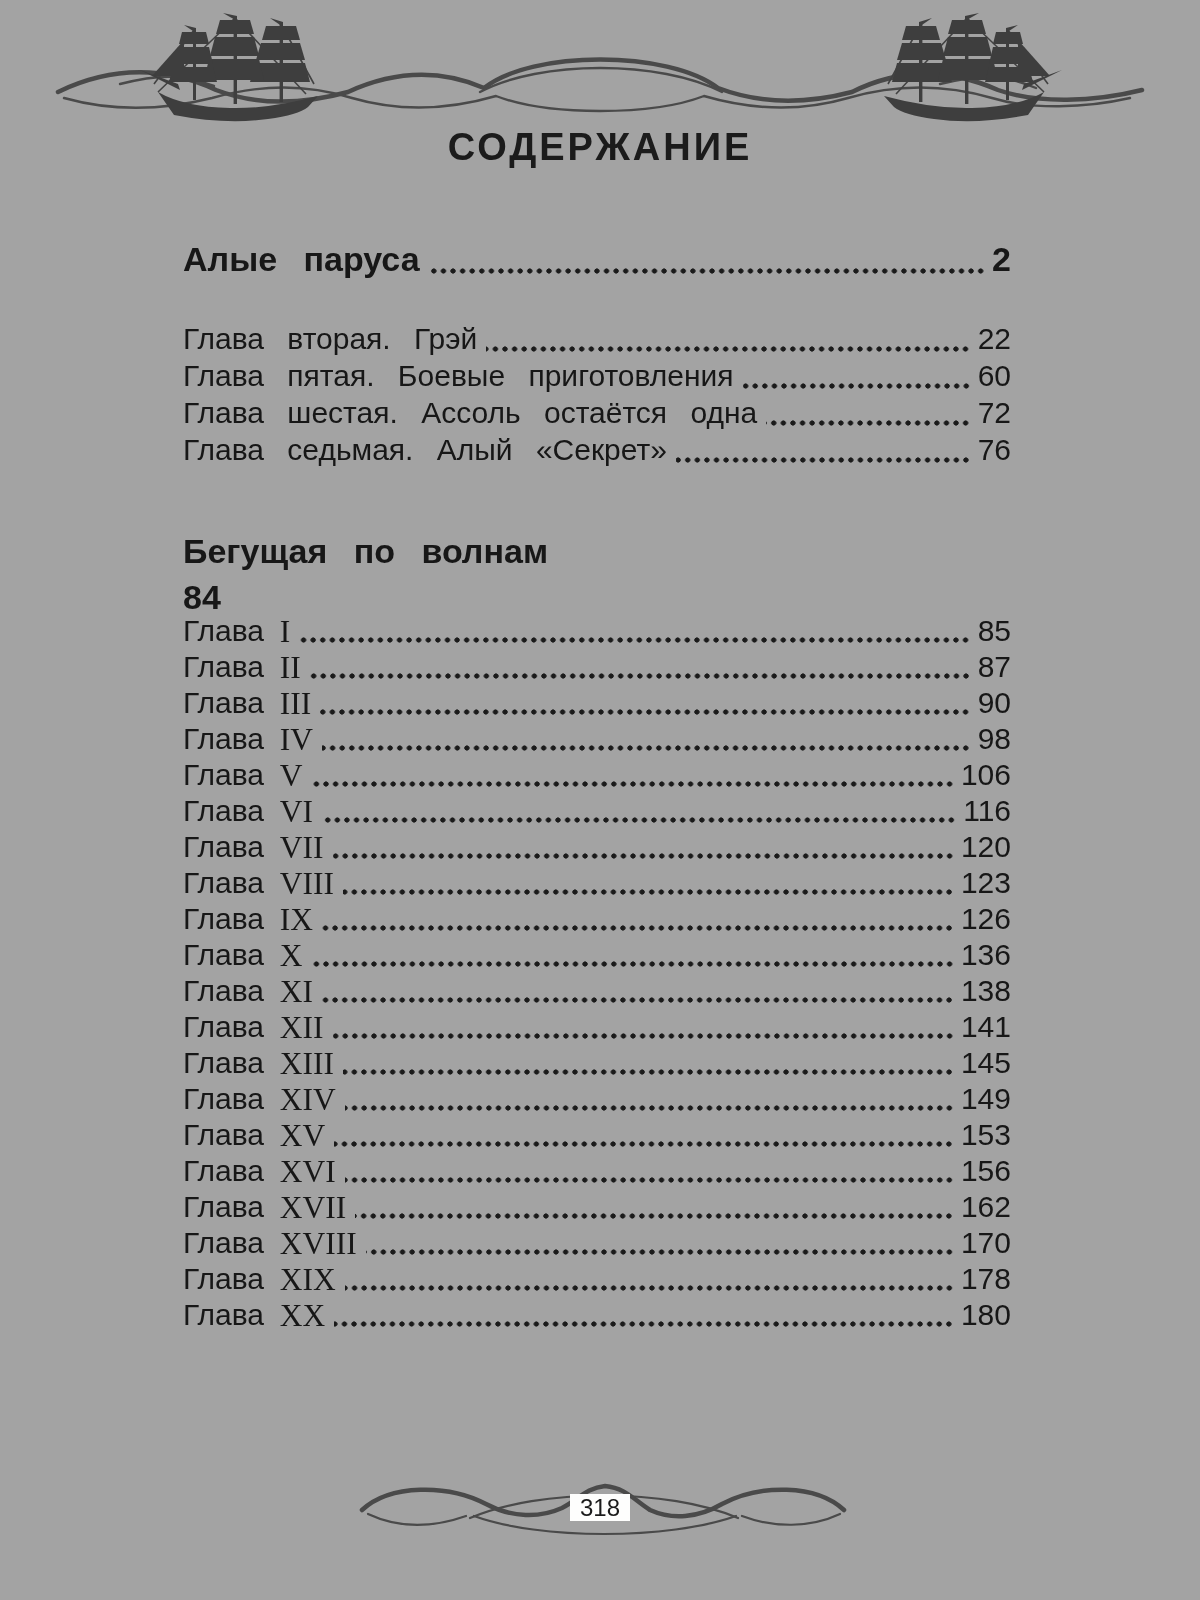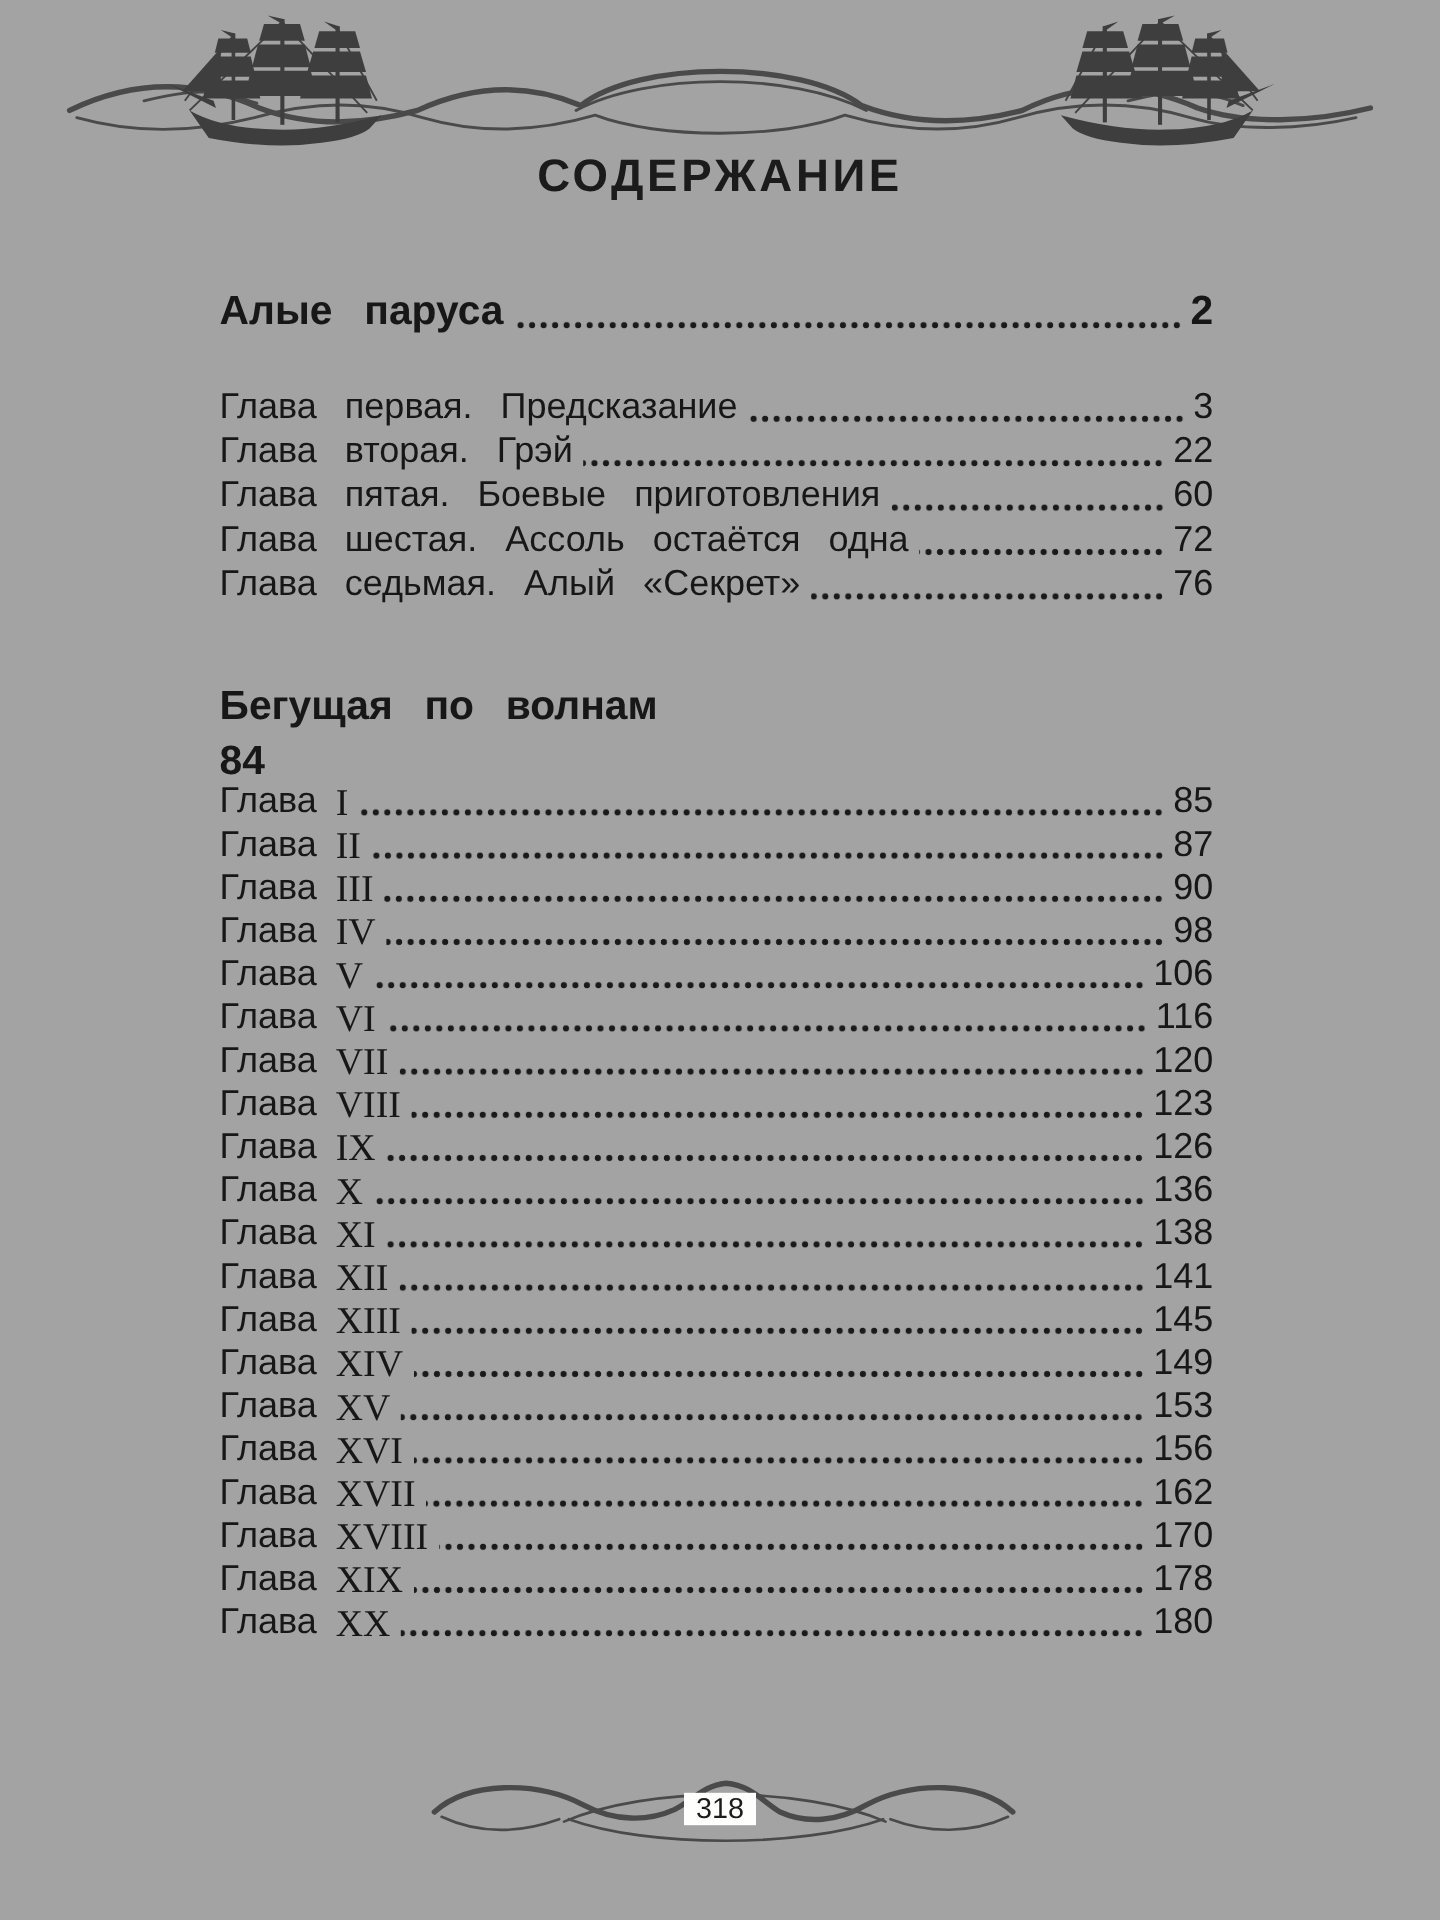--- a/index.html
+++ b/index.html
@@ -131,25 +131,20 @@
   <div class="toc">
 
     <div class="trow sec-title">
       <span class="lbl">Алые паруса</span>
       <span class="dots"></span>
       <span class="pg">2</span>
     </div>
 
     <div class="sec1-ch">
       <div class="trow">
-        <span class="lbl">Глава первая. Предсказание</span>
-        <span class="dots"></span>
-        <span class="pg">3</span>
-      </div>
-      <div class="trow">
         <span class="lbl">Глава вторая. Грэй</span>
         <span class="dots"></span>
         <span class="pg">22</span>
       </div>
       <div class="trow">
         <span class="lbl">Глава пятая. Боевые приготовления</span>
         <span class="dots"></span>
         <span class="pg">60</span>
       </div>
       <div class="trow">

